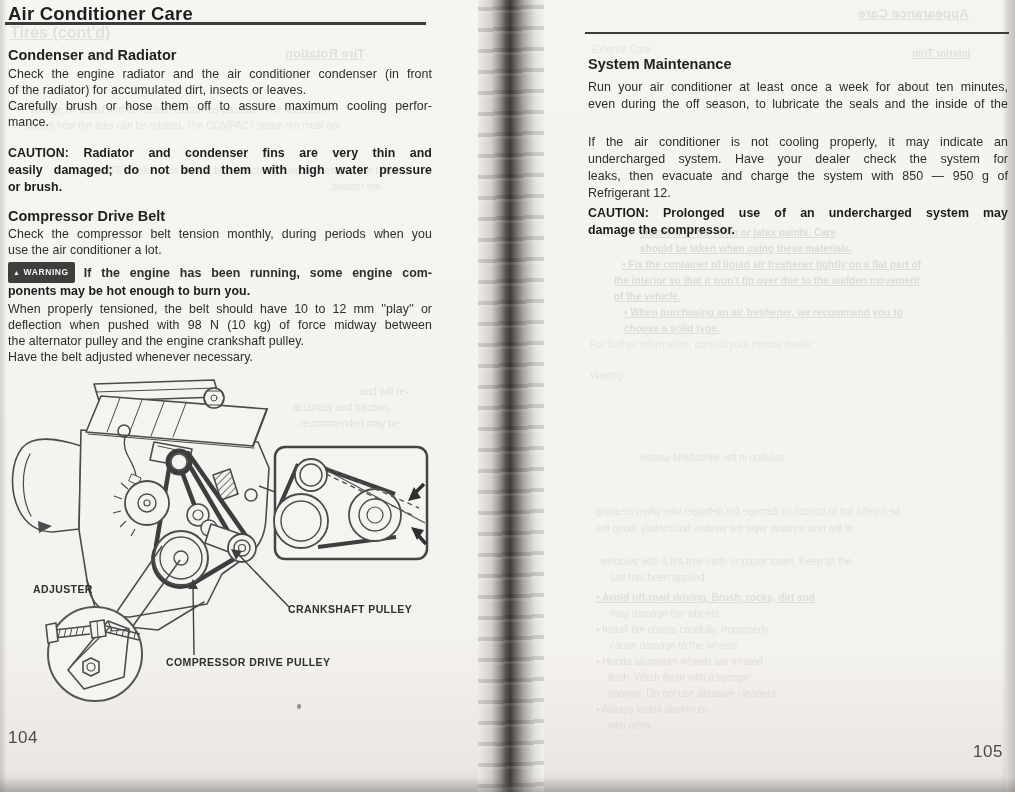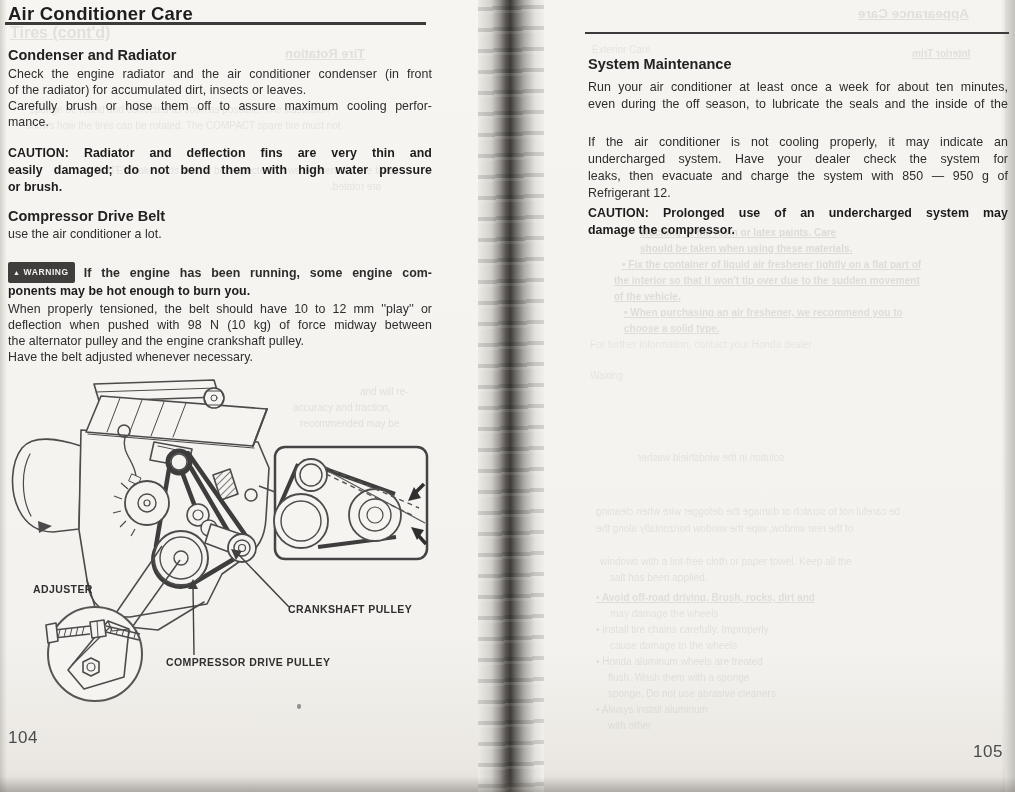--- a/index.html
+++ b/index.html
@@ -64,28 +64,29 @@
     <div class="h2" style="left:8px;top:47px;">Condenser and Radiator</div>
 
     <div class="para" style="left:8px;top:66px;width:424px;">
       <div class="ln j">Check the engine radiator and the air conditioner condenser (in front</div>
       <div class="ln">of the radiator) for accumulated dirt, insects or leaves.</div>
       <div class="ln j">Carefully brush or hose them off to assure maximum cooling perfor-</div>
       <div class="ln">mance.</div>
     </div>
 
     <div class="para lh17 b" style="left:8px;top:145px;width:424px;">
-      <div class="ln j">CAUTION: Radiator and deflection fins are very thin and</div>
+      <div class="ln j">CAUTION: Radiator and condenser fins are very thin and</div>
       <div class="ln j">easily damaged; do not bend them with high water pressure</div>
       <div class="ln">or brush.</div>
     </div>
 
     <div class="h2" style="left:8px;top:208px;">Compressor Drive Belt</div>
 
     <div class="para" style="left:8px;top:226px;width:424px;">
+      <div class="ln j">Check the compressor belt tension monthly, during periods when you</div>
       <div class="ln">use the air conditioner a lot.</div>
     </div>
 
     <div class="para lh17" style="left:8px;top:262px;width:424px;">
       <div class="ln j">
         <span class="wbadge"><span class="tri">▲</span><span>WARNING</span></span><span class="b" style="font-weight:bold;margin-top:43px;">If the engine has been running, some engine com-</span>
       </div>
       <div class="ln b">ponents may be hot enough to burn you.</div>
     </div>
 

